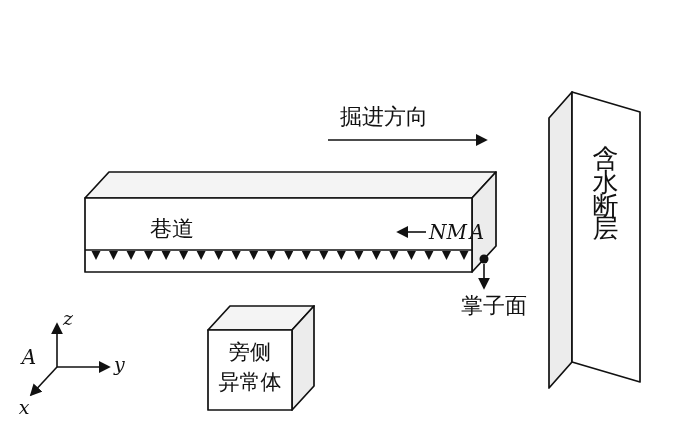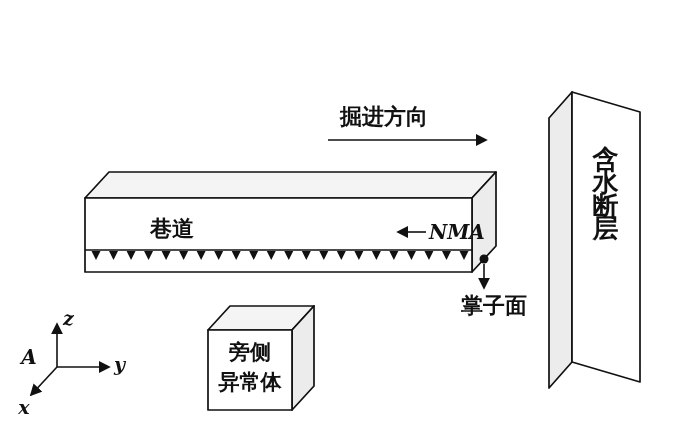--- a/index.html
+++ b/index.html
@@ -13,21 +13,20 @@
   body {
     background: var(--bg);
     font-family: "DejaVu Sans", sans-serif;
   }
   .stage {
     position: relative;
     width: 692px;
     height: 432px;
     background: var(--bg);
     overflow: hidden;
-    font-weight: bold;
   }
   svg { display: block; }
   .face-front { fill: var(--front); stroke: var(--line); stroke-width: 1.7; stroke-linejoin: round; }
   .face-top   { fill: var(--topf);  stroke: var(--line); stroke-width: 1.7; stroke-linejoin: round; }
   .face-side  { fill: var(--sidef); stroke: var(--line); stroke-width: 1.7; stroke-linejoin: round; }
   .edge  { stroke: var(--line); stroke-width: 1.6; fill: none; }
   .lead  { stroke: var(--line); stroke-width: 1.6; fill: none; }
   .dot   { fill: var(--line); stroke: none; }
   .electrode { fill: var(--line); stroke: none; }
   text { fill: var(--line); stroke: none; }

